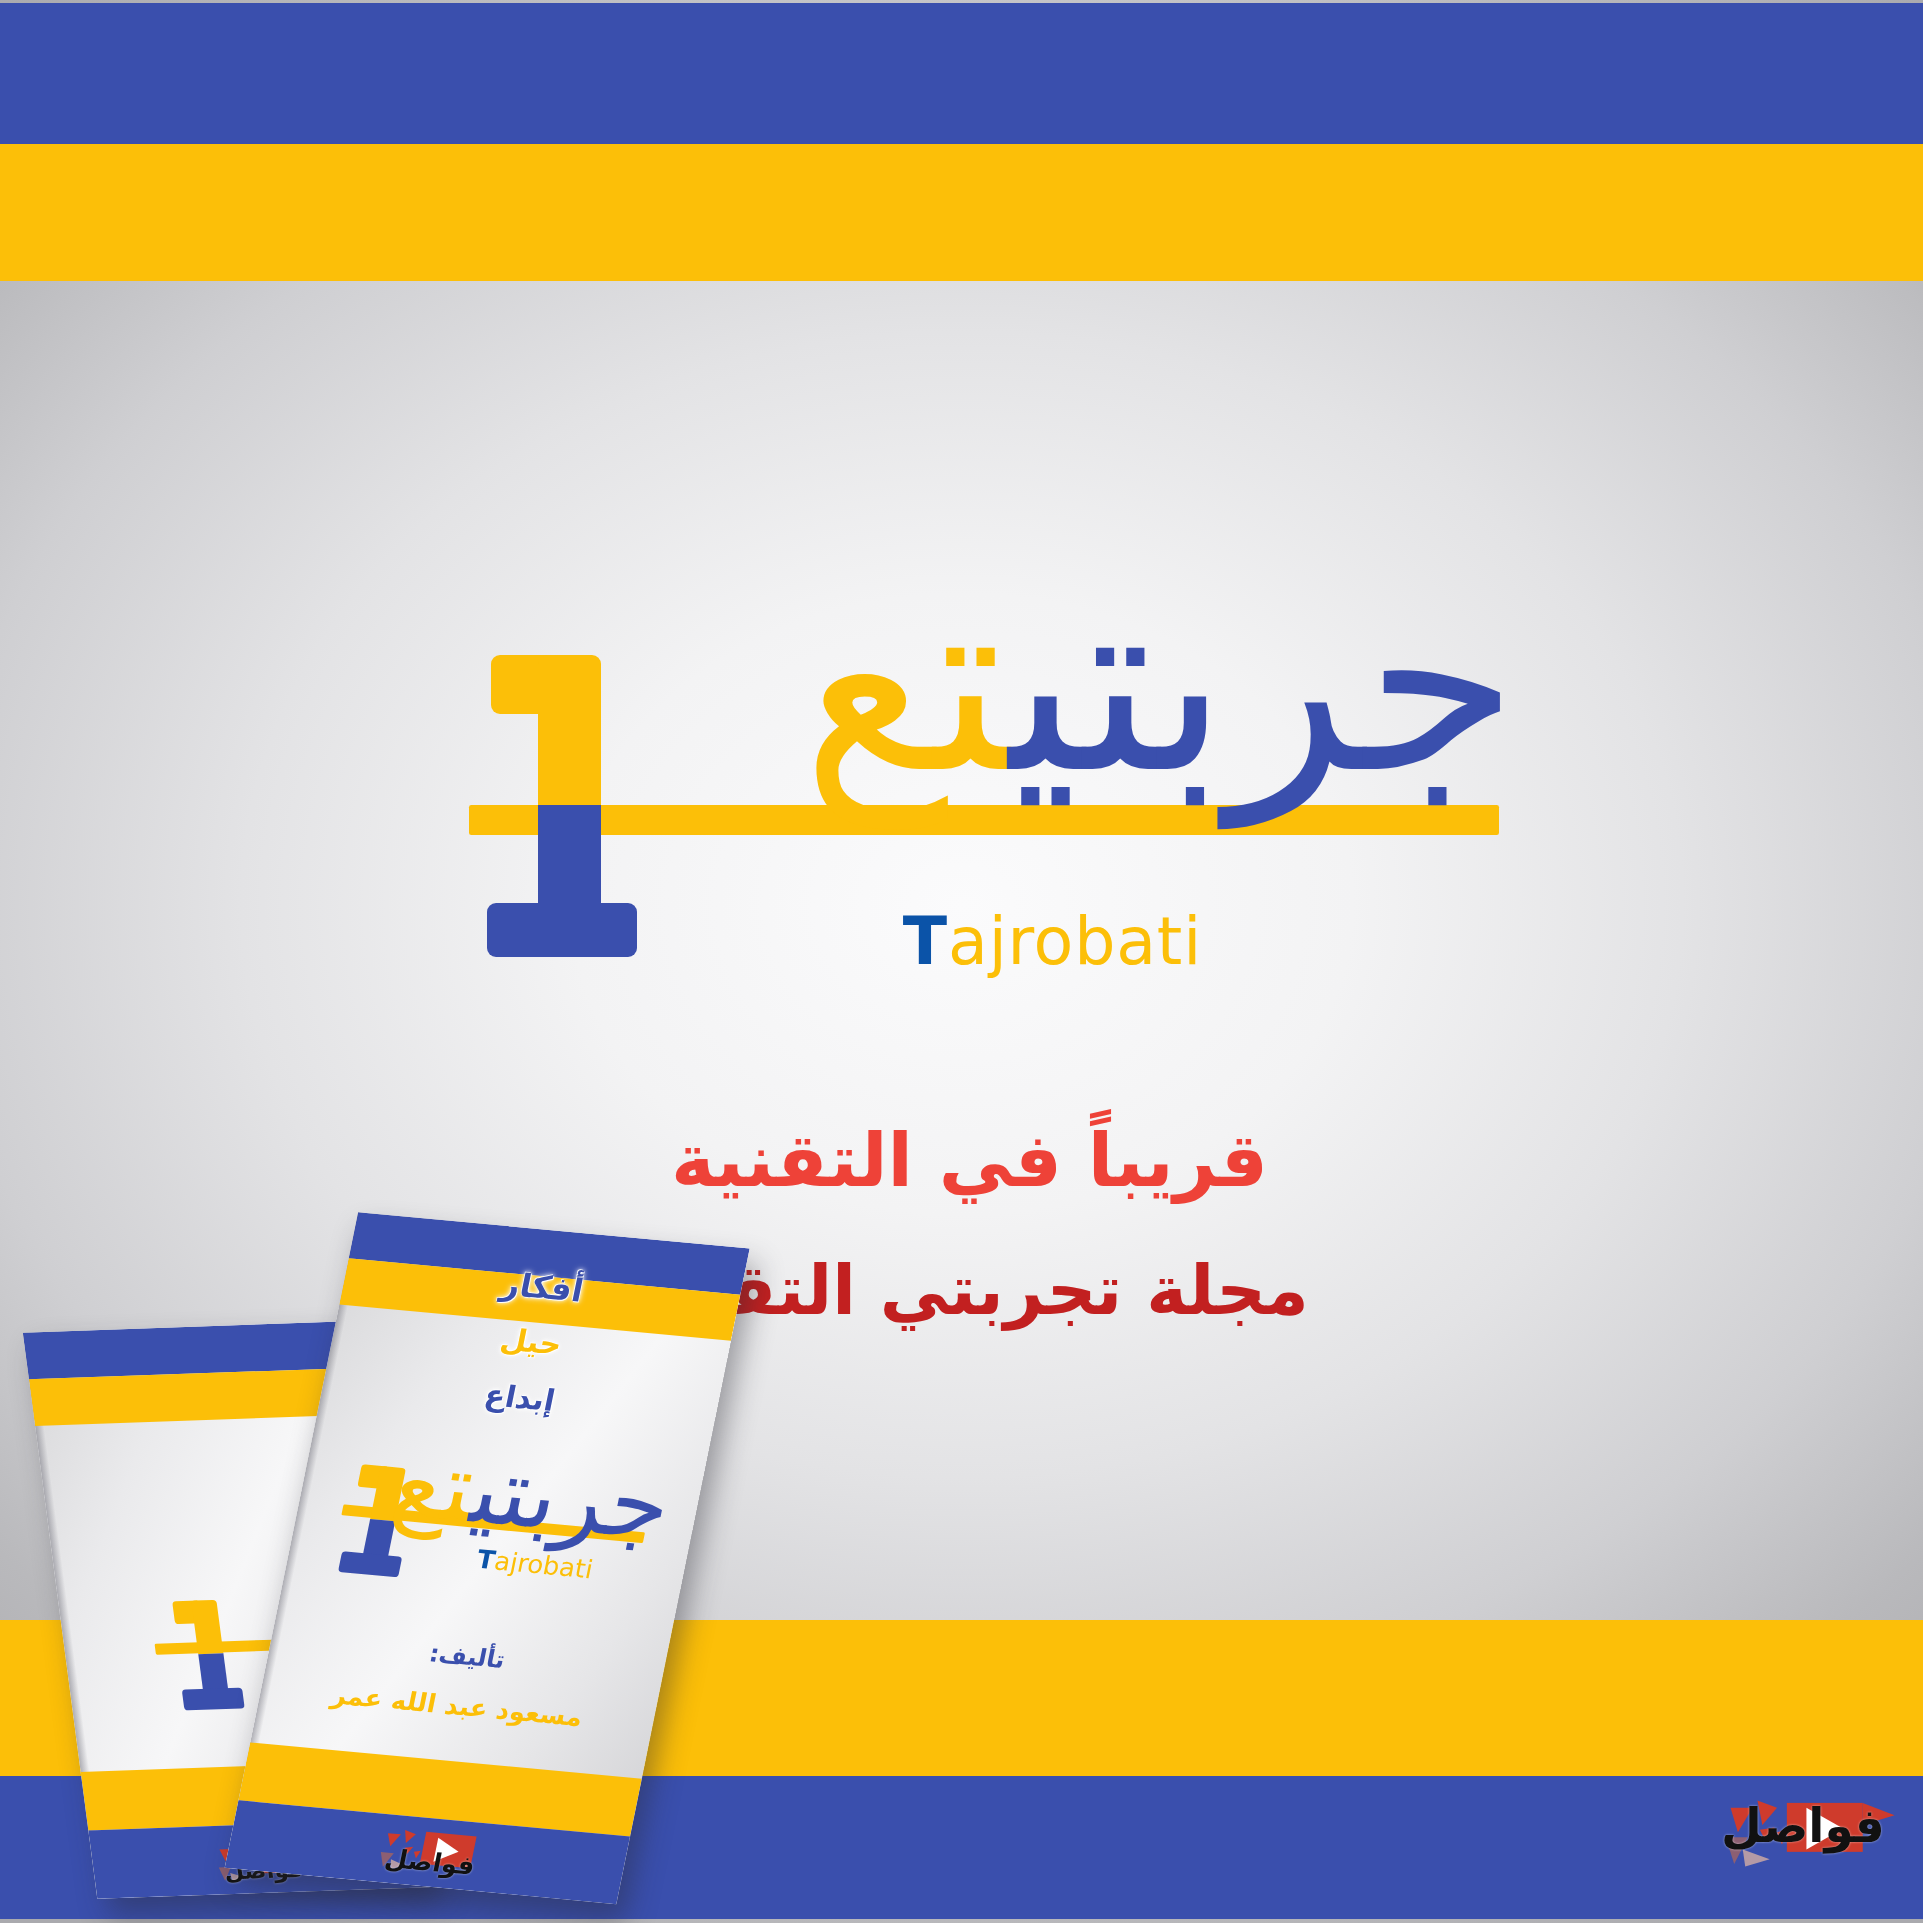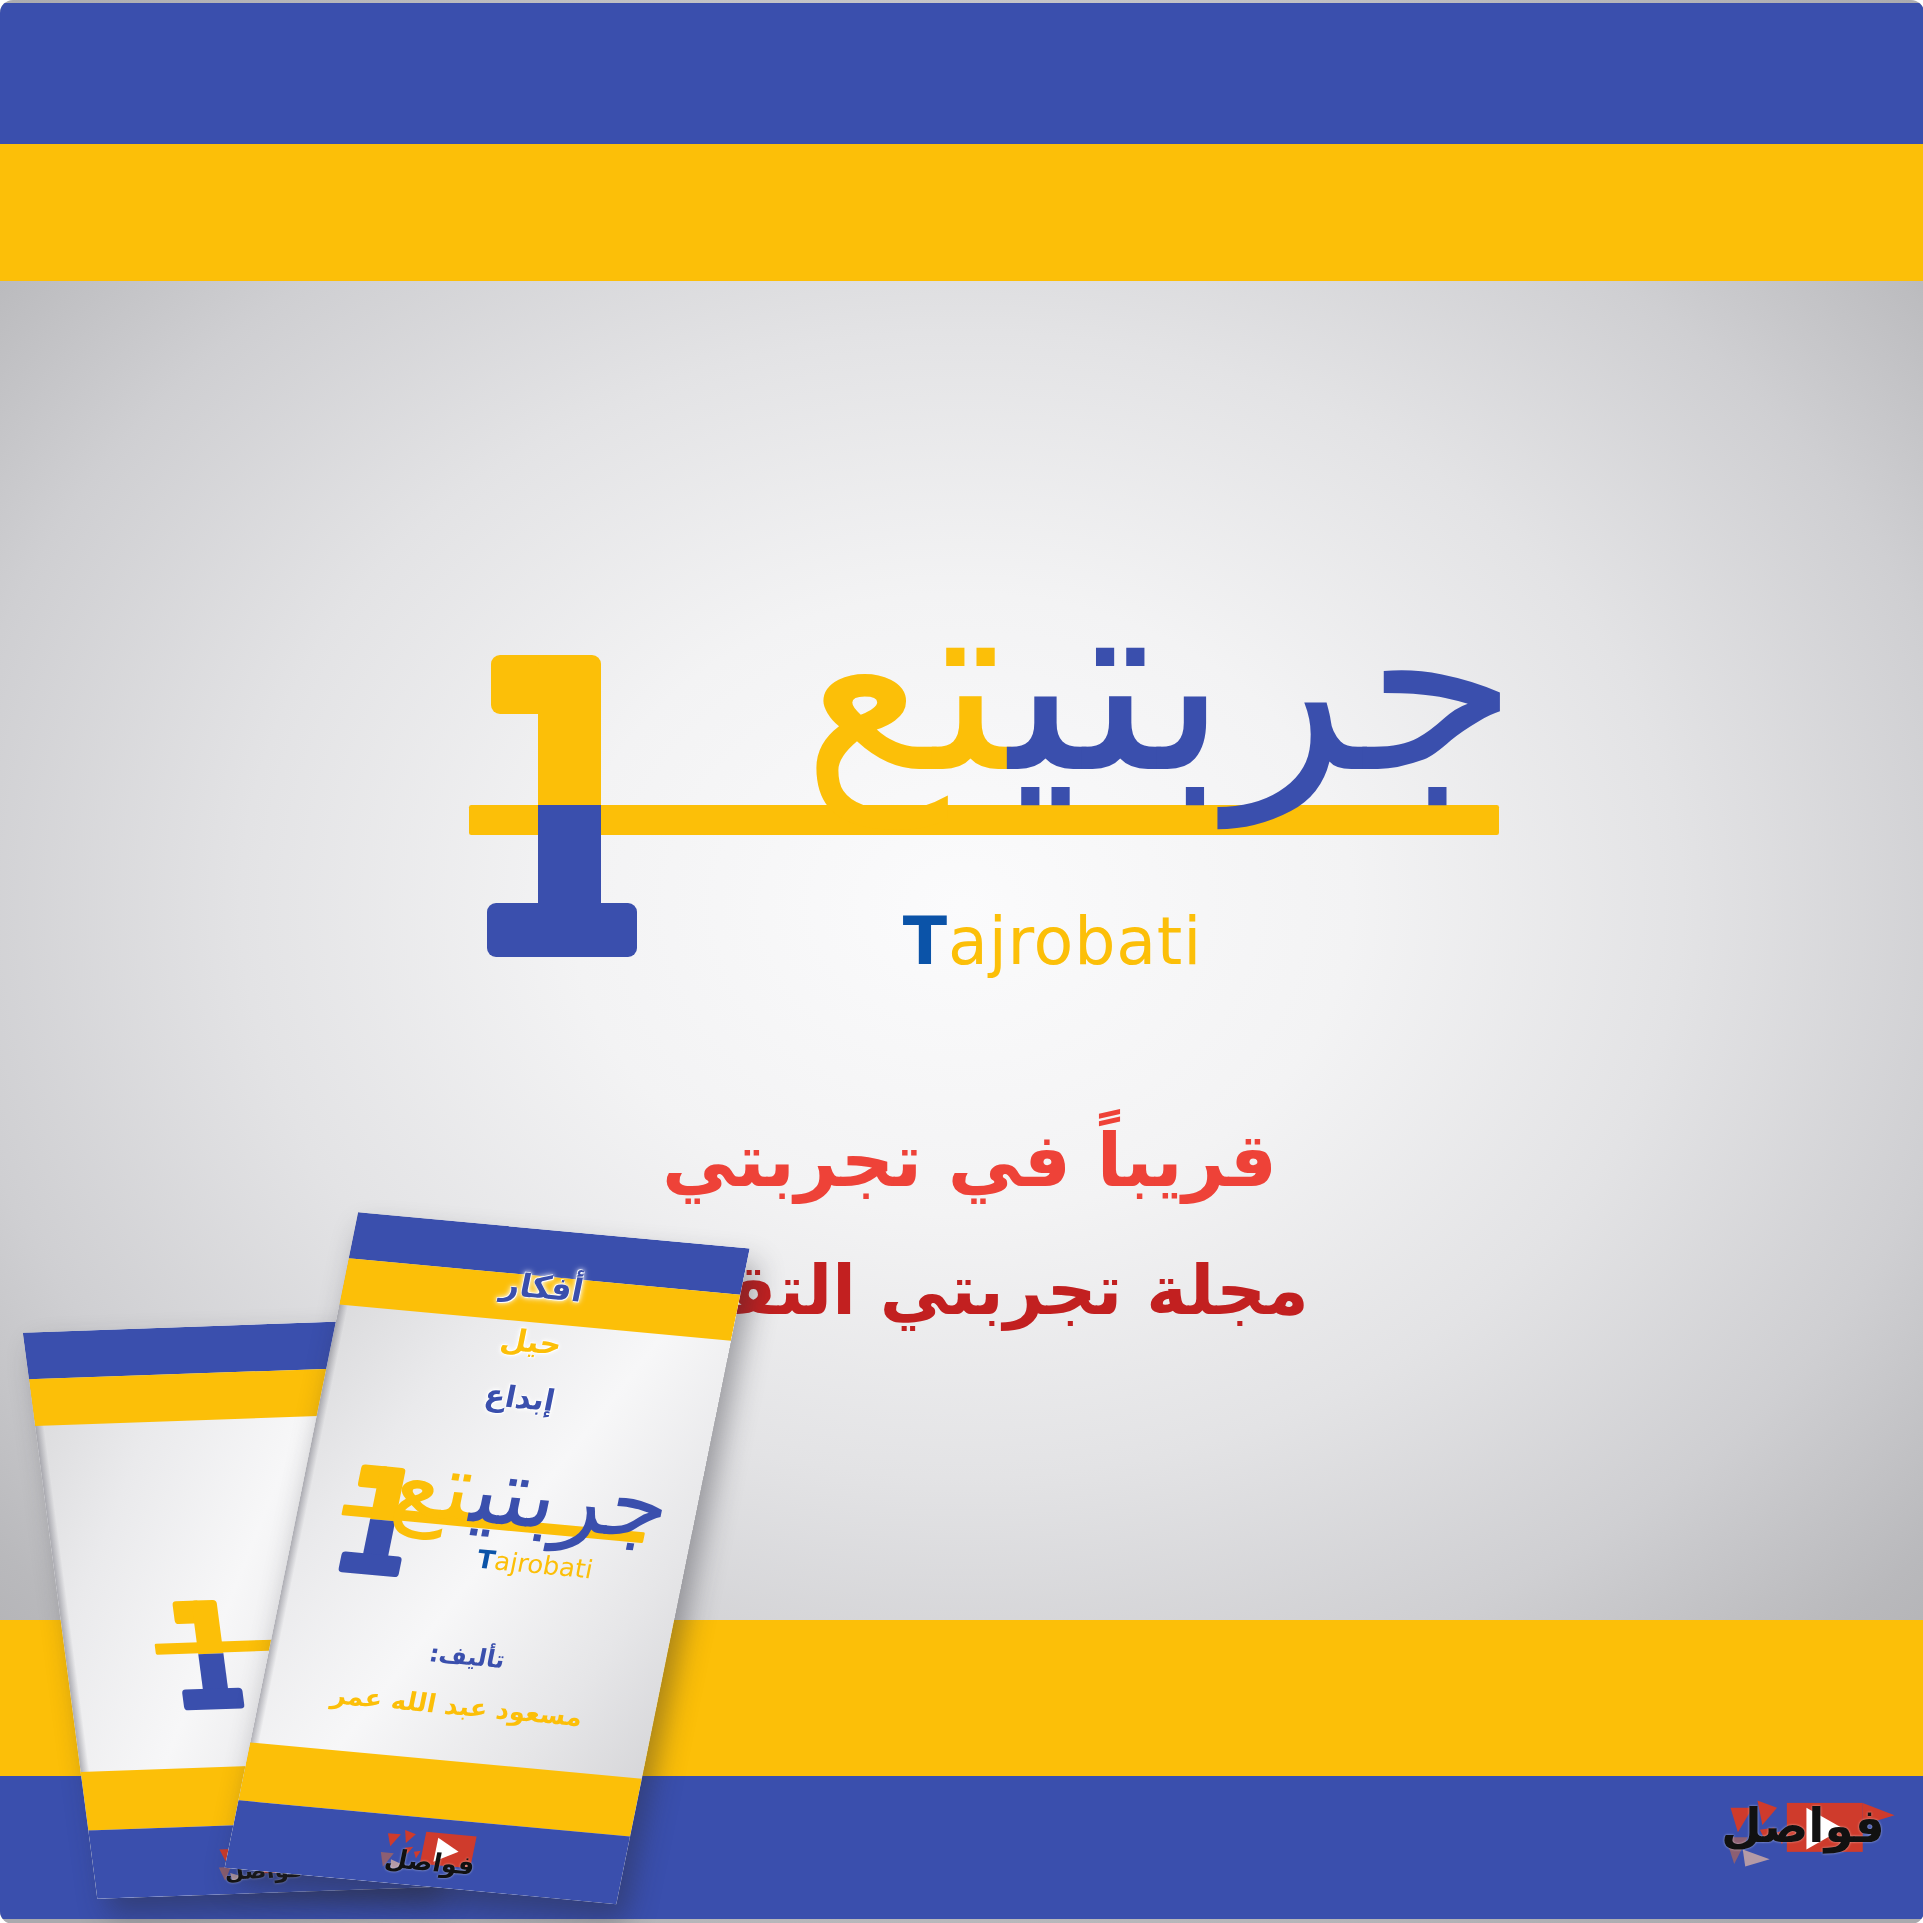--- a/index.html
+++ b/index.html
@@ -8,21 +8,20 @@
     font-family:"DejaVu Sans", sans-serif;
     overflow:hidden;
   }
   #stage {
     position:relative; width:1924px; height:1924px;
     background:
       radial-gradient(ellipse 78% 62% at 50% 47%,
         #fbfbfc 0%, #f3f3f4 26%, #e3e3e5 48%,
         #cfcfd2 68%, #b9b9bc 84%, #aaaaae 100%);
     overflow:hidden;
-    border-radius:13px;
   }
 
   
   .band { position:absolute; left:0; width:100%; }
   #band-top-blue   { top:3px;    height:141px; }
   #band-top-yellow { top:144px;  height:137px; }
   #band-bot-yellow { top:1620px; height:156px; }
   #band-bot-blue   { top:1776px; height:143px; }
 
   
@@ -189,21 +188,21 @@
     </div>
 
     <div id="hero-bar" style="background: rgb(252, 191, 8);"></div>
 
     <div id="hero-word"><span class="w-blue" style="color: rgb(58, 79, 173);">جربتي</span><span class="w-yellow" style="color: rgb(252, 191, 8);">تع</span></div>
 
     <div id="hero-latin"><span class="lt-T" style="color: rgb(11, 83, 168);">T</span><span class="lt-rest" style="color: rgb(252, 191, 8);">ajrobati</span></div>
   </div>
 
   <div id="tagline">
-    <div id="tag-line-1" style="color: rgb(238, 66, 56);">قريباً في تجربتي</div>
+    <div id="tag-line-1" style="color: rgb(238, 66, 56);">قريباً في التقنية</div>
     <div id="tag-line-2" style="color: rgb(194, 32, 32);">مجلة تجربتي التقنية</div>
   </div>
 
   <div id="books">
 
     <div class="book" id="book-back">
       <div class="bk-spine"></div>
       <div class="bk-blue-top" style="background: rgb(58, 79, 173);"></div>
       <div class="bk-yellow-top" style="background: rgb(252, 191, 8);"></div>
       <div class="bk-yellow-bot" style="background: rgb(252, 191, 8);"></div>

